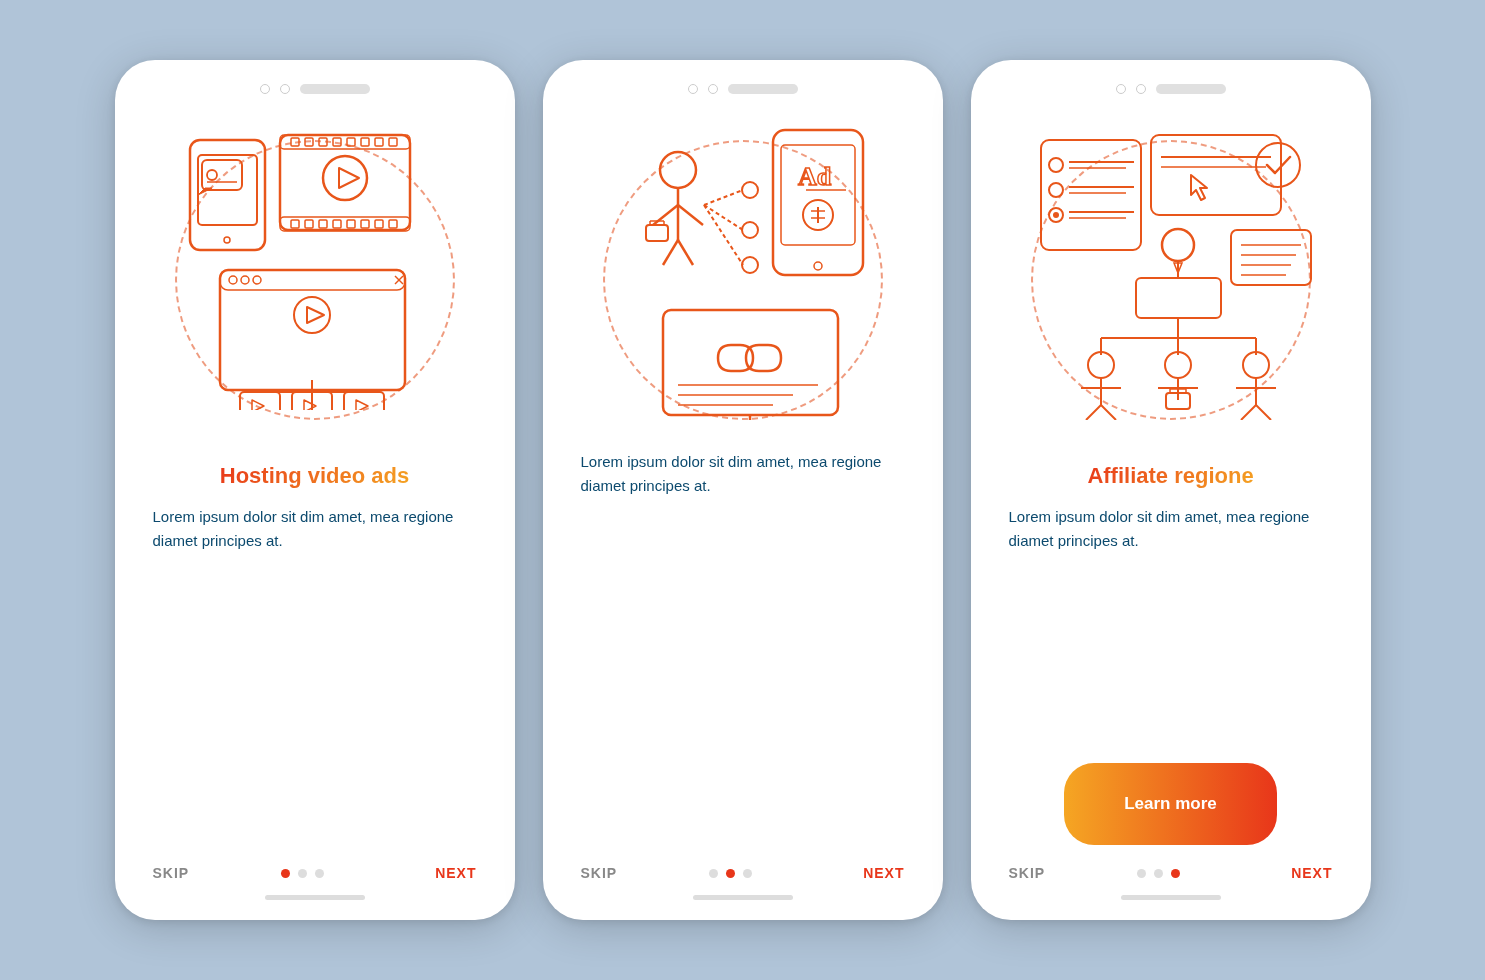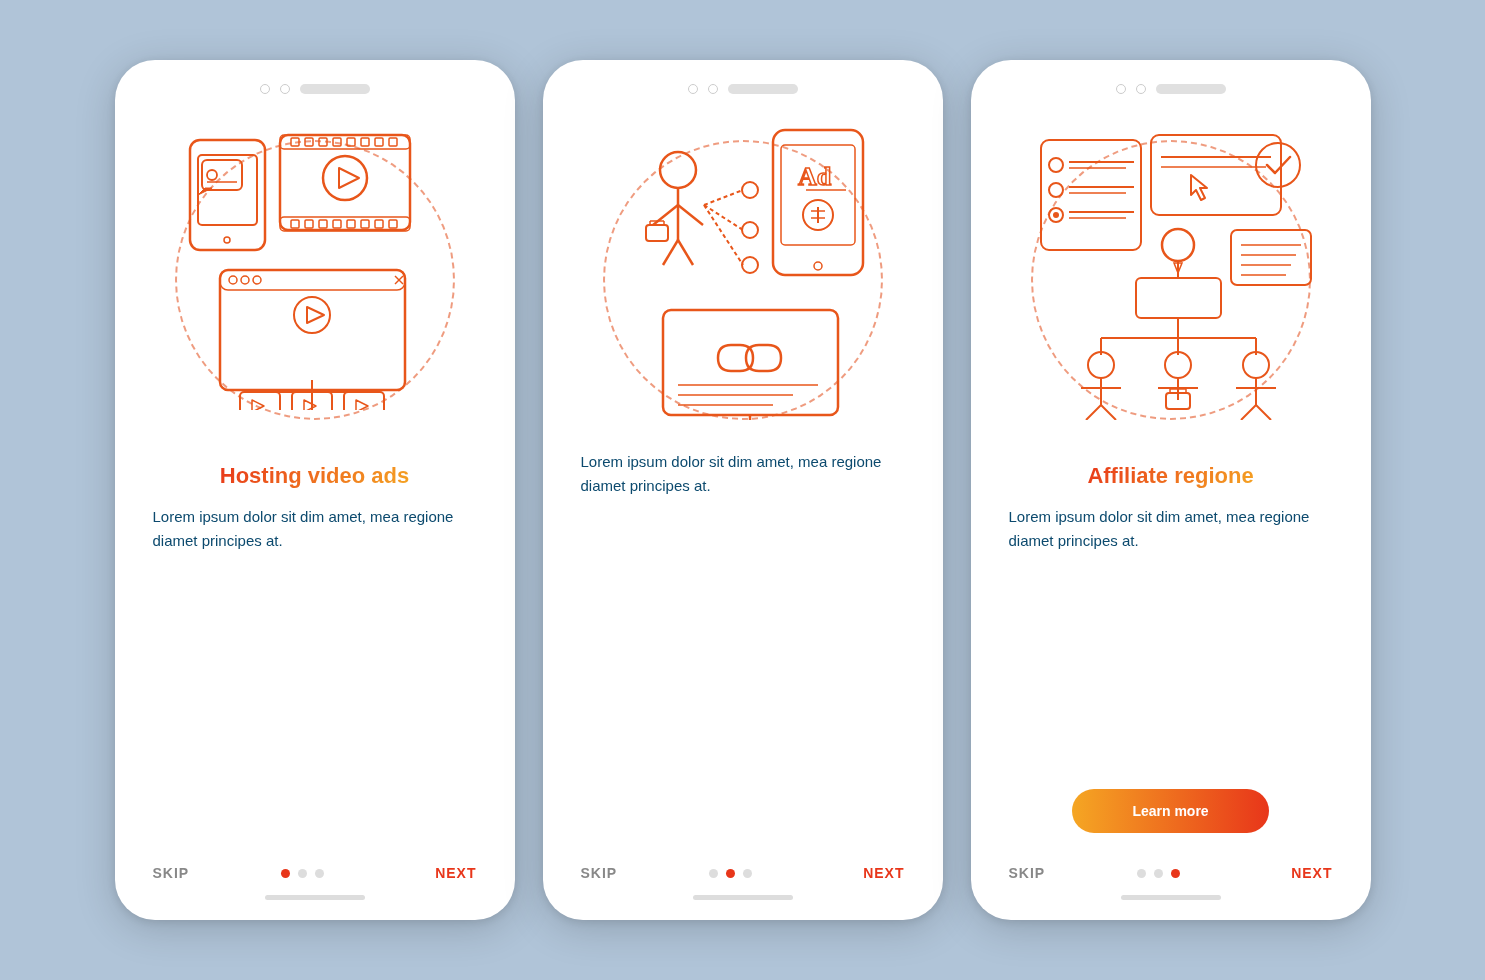--- a/index.html
+++ b/index.html
@@ -106,26 +106,26 @@
       line-height: 1.6;
       padding: 0 10px;
       flex: 1;
     }
 
     .learn-more-btn {
       background: linear-gradient(to right, #f5a623, #e8361a);
       color: white;
       border: none;
       border-radius: 30px;
-      padding: 14px 60px;
-      font-size: 14px;
+      padding: 31px 60px;
+      font-size: 17px;
       font-weight: 600;
       cursor: pointer;
       margin-top: 10px;
-      margin-bottom: 22px;
+      margin-bottom: 10px;
     }
 
     .bottom-nav {
       width: 100%;
       display: flex;
       justify-content: space-between;
       padding: 0 10px;
       margin-top: 10px;
     }
 

